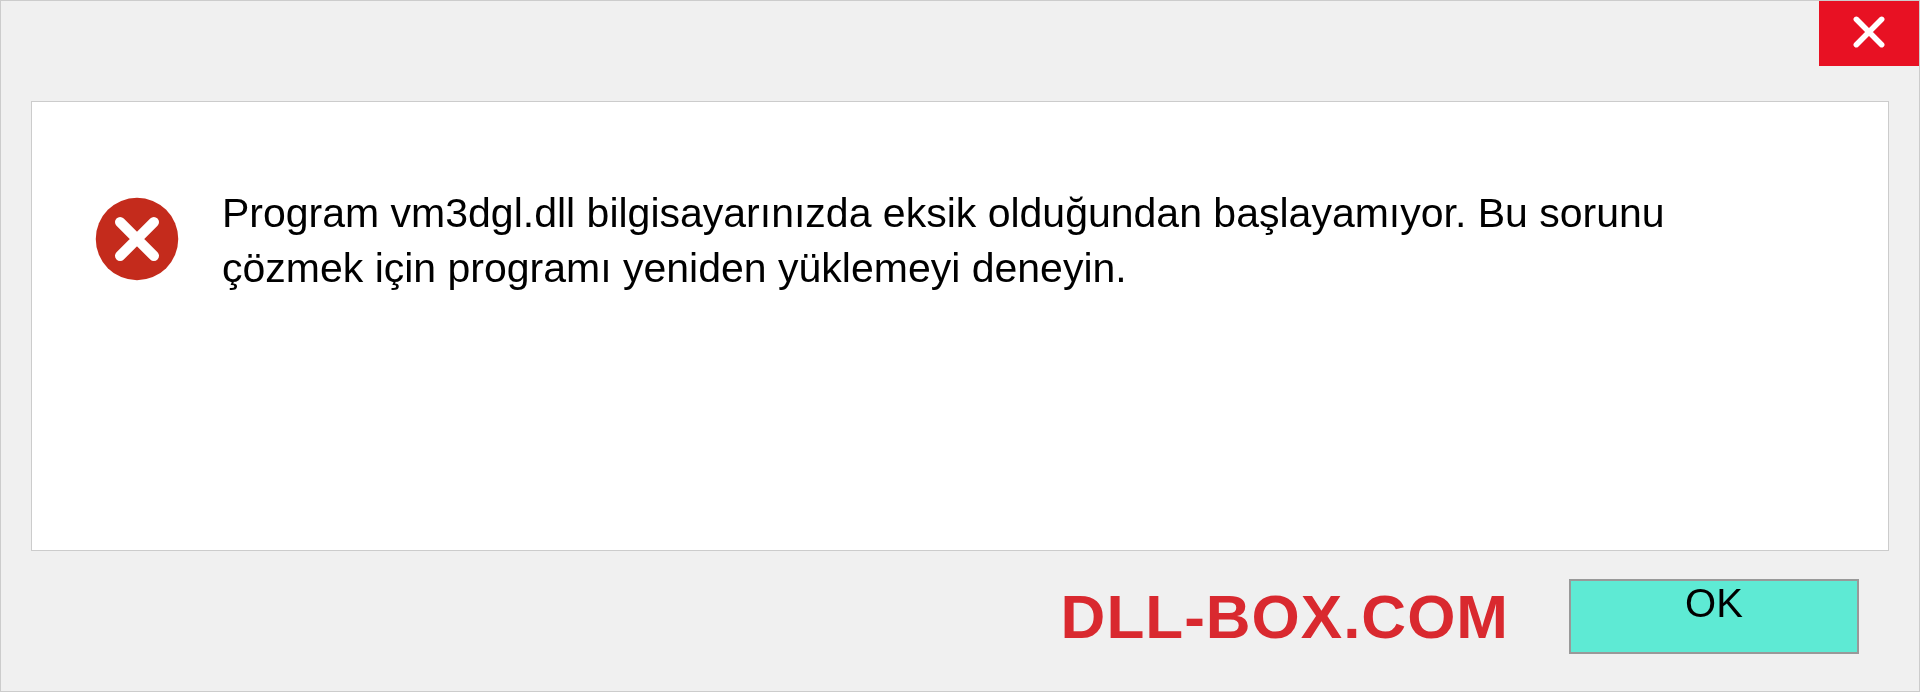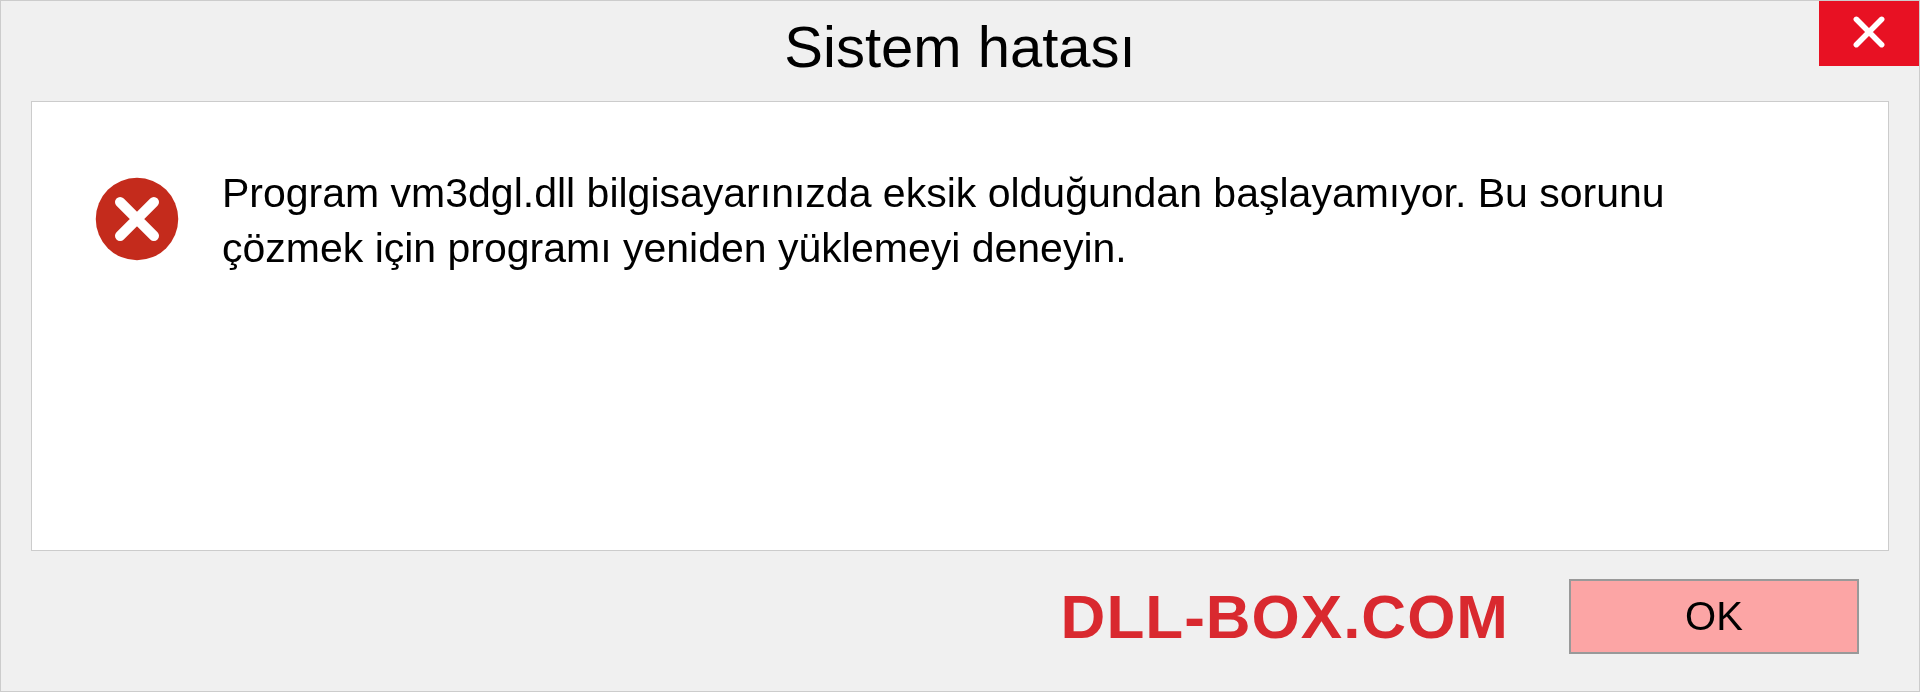--- a/index.html
+++ b/index.html
@@ -50,21 +50,21 @@
     }
     .close-button svg {
       width: 38px;
       height: 38px;
     }
     .content-panel {
       margin: 10px 30px 10px 30px;
       border: 1px solid #ccc;
       background: #fff;
       flex: 1;
-      padding: 64px 50px 40px 60px;
+      padding: 84px 50px 40px 60px;
       display: flex;
       align-items: flex-start;
       gap: 40px;
     }
     .error-icon {
       width: 90px;
       height: 90px;
       flex-shrink: 0;
       margin-top: 8px;
     }
@@ -90,36 +90,35 @@
     .watermark {
       font-size: 62px;
       font-weight: 900;
       color: #d9292f;
       letter-spacing: 1px;
       font-family: Arial, Helvetica, sans-serif;
     }
     .ok-button {
       width: 290px;
       height: 75px;
-      background: #fca5a5;
+      background: #5eead4;
       border: 2px solid #999;
       font-size: 40px;
       color: #000;
       display: flex;
-      align-items: center;
+      align-items: flex-start;
       justify-content: center;
       cursor: pointer;
     }
   </style>
 </head>
 <body>
 
 <div class="dialog-window">
   <div class="titlebar">
-    <div class="title-text">Sistem hatası</div>
     <div class="close-button">
       <span>
         <svg viewBox="0 0 24 24">
           <path d="M4 4 L20 20 M20 4 L4 20" stroke="#fff" stroke-width="3.5" stroke-linecap="round" fill="none"></path>
         </svg>
       </span>
     </div>
   </div>
 
   <div class="content-panel">

